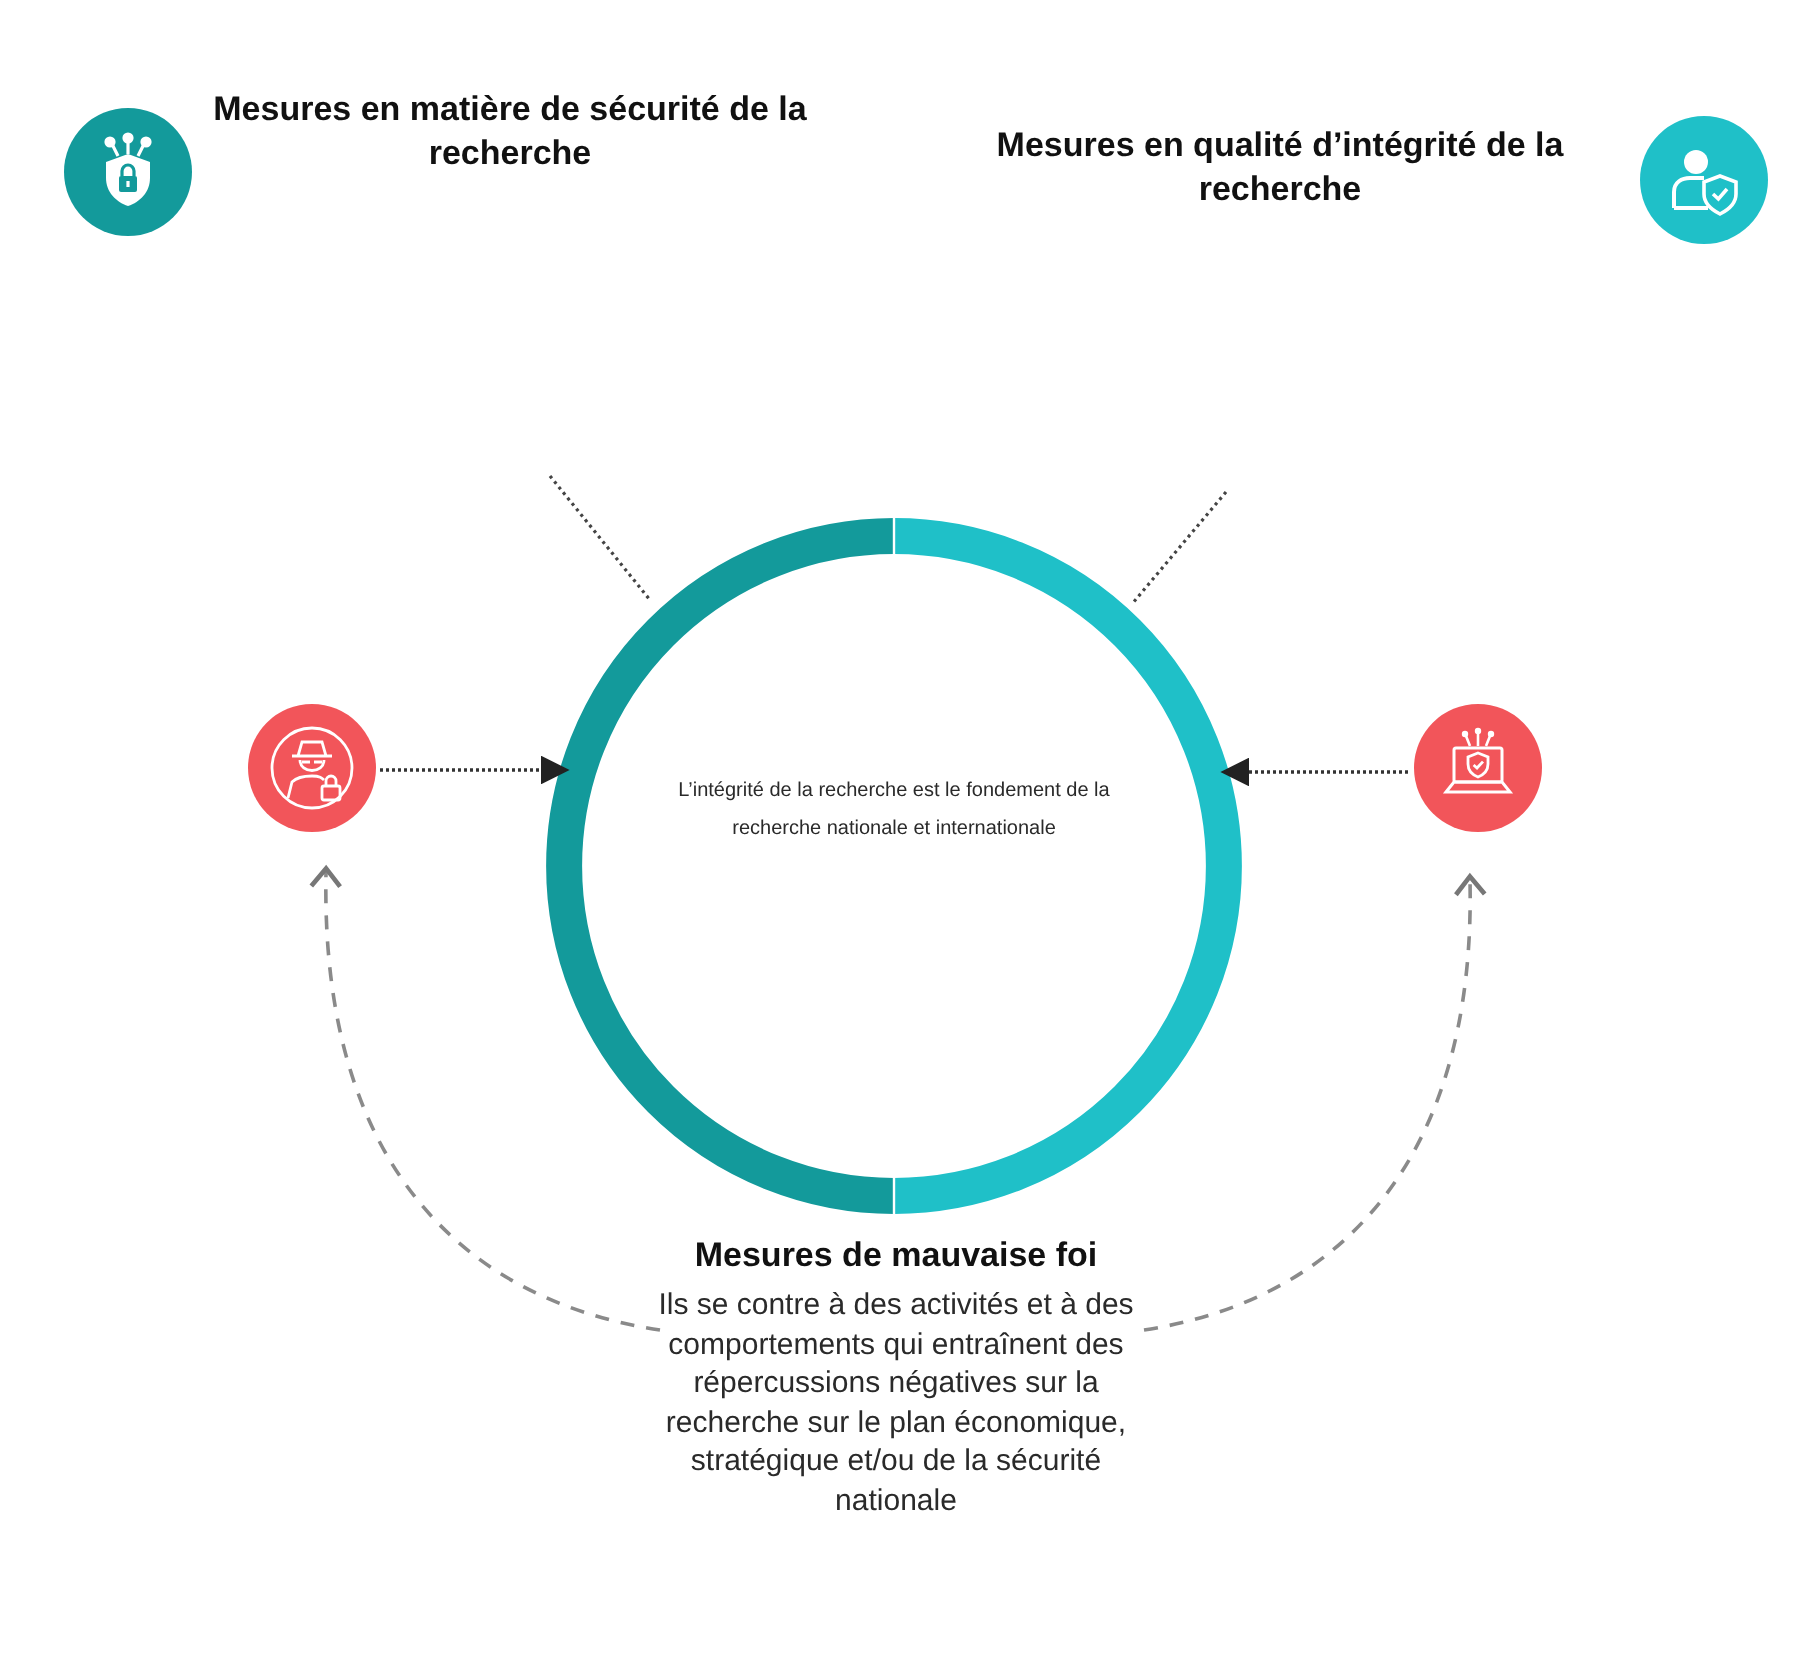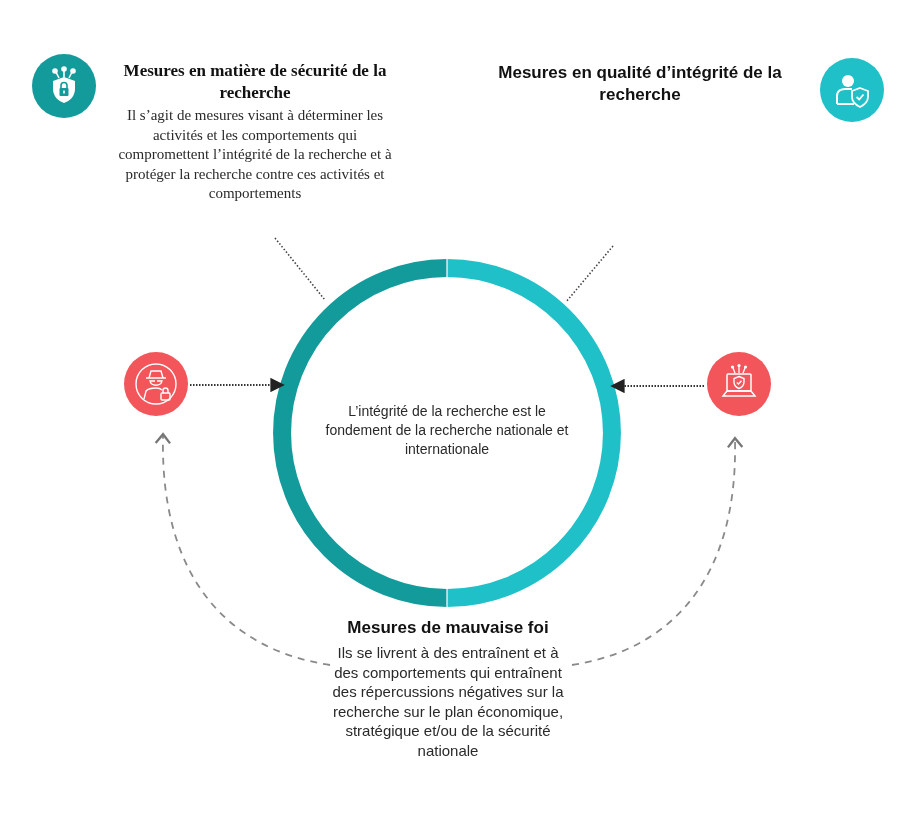--- a/index.html
+++ b/index.html
@@ -2,27 +2,27 @@
 <html><head>
   <meta charset="utf-8">
   <style>
     html, body { margin: 0; padding: 0; background: #ffffff; }
     body { width: 900px; height: 837px; position: relative; overflow: hidden;
            font-family: "Liberation Sans", "DejaVu Sans", sans-serif; color: #1e1e1e; }
     .abs { position: absolute; }
     .block { text-align: center; }
     .block h2 { margin: 0; font-size: 17px; font-weight: bold; line-height: 22px; color: #111; }
     .block p { margin: 2px 0 0 0; font-size: 15px; line-height: 19.5px; color: #2a2a2a; }
-    #sec-block { left: 100px; top: 60px; width: 310px; font-family: Liberation Serif, serif; }
+    #sec-block { left: 100px; top: 44px; width: 310px; }
     #sec-block p { width: 290px; margin-left: 10px; }
     #int-block { left: 480px; top: 62px; width: 320px; }
     #int-block p { width: 300px; margin-left: 10px; }
     #center-block { left: 322px; top: 384px; width: 250px; }
     #center-block h1 { margin: 0; font-size: 29px; line-height: 36px; font-weight: bold; color: #111; letter-spacing: 0.3px; }
-    #center-block p { margin: 18px 0 0 0; font-size: 14px; line-height: 19px; color: #2a2a2a; }
+    #center-block p { margin: 2px 0 0 0; font-size: 10px; line-height: 19px; color: #2a2a2a; }
     #bad-block { left: 318px; top: 617px; width: 260px; }
     #bad-block p { width: 240px; margin: 4px 0 0 10px; }
     .icon-circle { position: absolute; border-radius: 50%; display: flex; align-items: center; justify-content: center; }
     #icon-sec { left: 32px; top: 54px; width: 64px; height: 64px; background: #139a9b; }
     #icon-int { left: 820px; top: 58px; width: 64px; height: 64px; background: #1fc0c8; }
     #icon-spy { left: 124px; top: 352px; width: 64px; height: 64px; background: #f2555a; }
     #icon-laptop { left: 707px; top: 352px; width: 64px; height: 64px; background: #f2555a; }
     svg.overlay { position: absolute; left: 0; top: 0; }
   </style>
 </head>
@@ -106,27 +106,26 @@
       <circle cx="28.5" cy="5" r="1.6" fill="#fff"></circle>
     <rect x="10" y="12" width="24" height="17" rx="1" fill="none" stroke="#fff" stroke-width="1.5"></rect>
     <path d="M6,34 L10,29 L34,29 L38,34 Z" fill="none" stroke="#fff" stroke-width="1.5"></path>
     <path d="M22,14.5 L27,16.5 L27,20 C27,23.5 24.5,25.5 22,26.5 C19.5,25.5 17,23.5 17,20 L17,16.5 Z" fill="none" stroke="#fff" stroke-width="1.4"></path>
     <path d="M19.8,20.5 L21.5,22 L24.5,18.8" fill="none" stroke="#fff" stroke-width="1.4"></path>
   </svg>
 </div>
 
 <div id="sec-block" class="abs block">
   <h2>Mesures en matière de sécurité de la recherche</h2>
-  <p>Il s’agit de mesures visant à déterminer les activités et les comportements qui compromettent l’intégrité de la recherche et à protéger la recherche contre ces activités et comportements</p>
 </div>
 
 <div id="int-block" class="abs block">
   <h2>Mesures en qualité d’intégrité de la recherche</h2>
 </div>
 
 <div id="center-block" class="abs block">
   <p>L’intégrité de la recherche est le fondement de la recherche nationale et internationale</p>
 </div>
 
 <div id="bad-block" class="abs block">
   <h2>Mesures de mauvaise foi</h2>
-  <p>Ils se livrent à des entraînent et à des comportements qui entraînent des répercussions négatives sur la recherche sur le plan économique, stratégique et/ou de la sécurité nationale</p>
+  <p>Ils se contre à des activités et à des comportements qui entraînent des répercussions négatives sur la recherche sur le plan économique, stratégique et/ou de la sécurité nationale</p>
 </div>
 
 </body></html>

